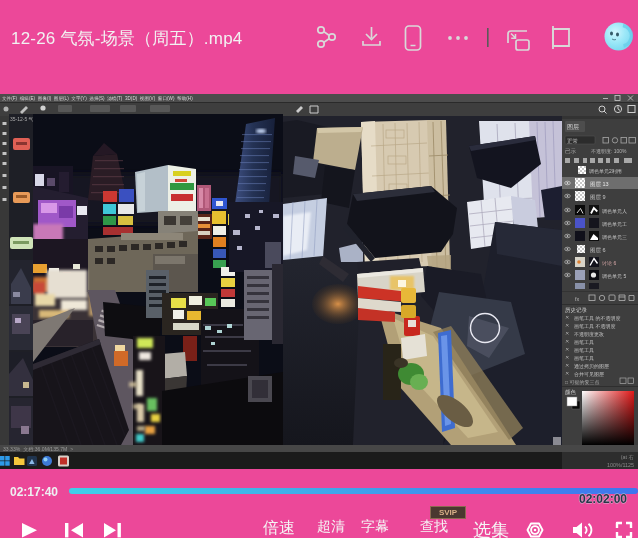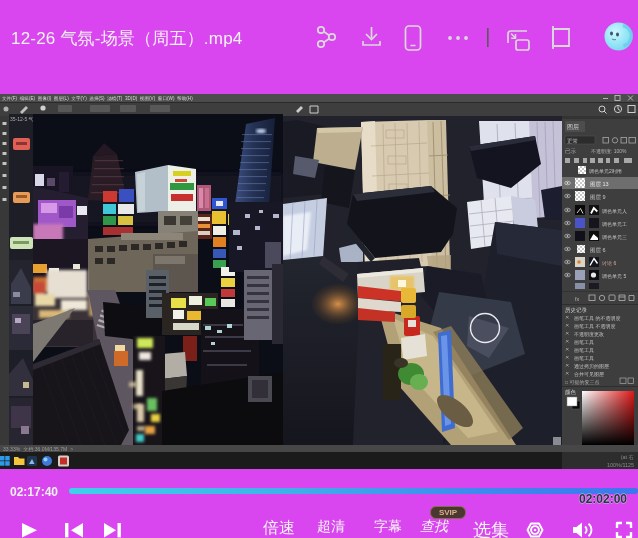--- a/index.html
+++ b/index.html
@@ -1,18 +1,18 @@
 <!DOCTYPE html>
 <html><head>
 <meta charset="utf-8">
 <style>
   html,body{margin:0;padding:0;background:#000;}
   body{width:638px;height:538px;overflow:hidden;font-family:"Liberation Sans",sans-serif;}
   .abs{position:absolute;}
-  #stage{position:relative;width:638px;height:538px;background:#d946ef;overflow:hidden;}
+  #stage{position:relative;width:638px;height:538px;background:#ec4899;overflow:hidden;}
 </style>
 </head>
 <body>
 <div id="stage">
 
   <div class="abs" style="left:11px;top:27px;font-size:17px;color:#f2f2f2;letter-spacing:0.2px;">12-26 气氛-场景（周五）.mp4</div>
 
   <svg class="abs" style="left:0;top:0;" width="638" height="75" viewBox="0 0 638 75">
 
     <g stroke="#d9d9d9" stroke-width="1.7" fill="none">
@@ -702,24 +702,24 @@
     <g fill="#fff">
       <path d="M22 8 L37 15.2 L22 22.4 z"></path>
       <rect x="65" y="8" width="3.4" height="14.4"></rect>
       <path d="M83 8 v14.4 l-12 -7.2 z"></path>
       <path d="M104 8 v14.4 l12 -7.2 z"></path>
       <rect x="117.5" y="8" width="3.4" height="14.4"></rect>
     </g>
   </svg>
   <div class="abs" style="left:263px;top:518px;font-size:16px;color:#f5f5f5;">倍速</div>
   <div class="abs" style="left:317px;top:518px;font-size:14px;color:#f5f5f5;font-family:Liberation Mono, monospace;">超清</div>
-  <div class="abs" style="left:374px;top:518px;font-size:14px;color:#f5f5f5;">字幕</div>
-  <div class="abs" style="left:420px;top:518px;font-size:14px;color:#f5f5f5;font-style:italic;">查找</div>
+  <div class="abs" style="left:361px;top:518px;font-size:14px;color:#f5f5f5;">字幕</div>
+  <div class="abs" style="left:420px;top:518px;font-size:14px;color:#f5f5f5;">查找</div>
   <div class="abs" style="left:473px;top:518px;font-size:18px;color:#f5f5f5;">选集</div>
-  <div class="abs" style="left:430px;top:506px;width:34px;height:11px;background:#4a3830;border:1px solid #8a6a50;border-radius:6px;color:#d8b088;font-size:8px;font-weight:bold;text-align:center;line-height:11px;">SVIP</div>
+  <div class="abs" style="left:430px;top:506px;width:34px;height:11px;background:#4a3830;border:1px solid #8a6a50;border-radius:0;color:#d8b088;font-size:8px;font-weight:bold;text-align:center;line-height:11px;">SVIP</div>
   <svg class="abs" style="left:515px;top:515px;" width="123" height="23" viewBox="0 0 123 23">
     <g stroke="#fff" stroke-width="1.9" fill="none" stroke-linejoin="round">
       <path d="M12.5 15 L16 8.5 H24 L27.5 15 L24 21.5 H16 Z"></path>
       <circle cx="20" cy="15" r="3.9"></circle>
       <circle cx="20" cy="15" r="1.3" fill="#fff" stroke="none"></circle>
       <path d="M58 12 h3.5 l5.5 -4.5 v15 l-5.5 -4.5 h-3.5 z" fill="#fff" stroke="none"></path>
       <path d="M70 11.5 a4.5 4.5 0 0 1 0 7" stroke-width="1.8"></path>
       <path d="M73.5 8.8 a8 8 0 0 1 0 12.4" stroke-width="1.8"></path>
       <path d="M107 8 h-5 v5 M111 8 h5 v5 M102 17 v5 h5 M116 17 v5 h-5" stroke-width="2.4"></path>
     </g>

